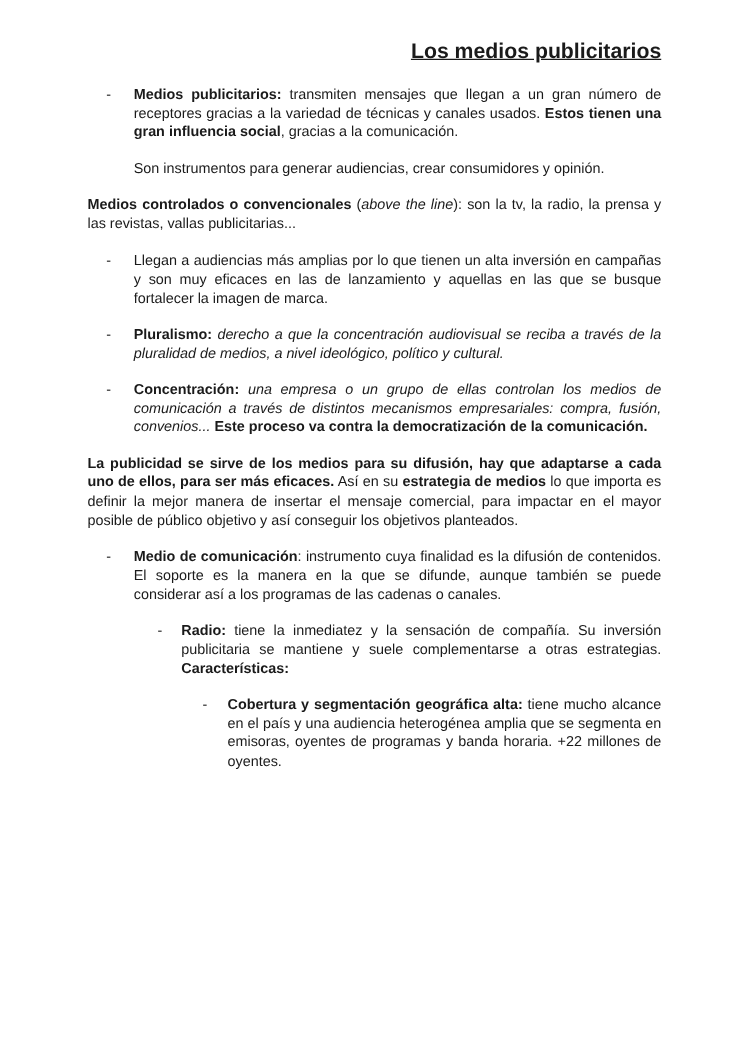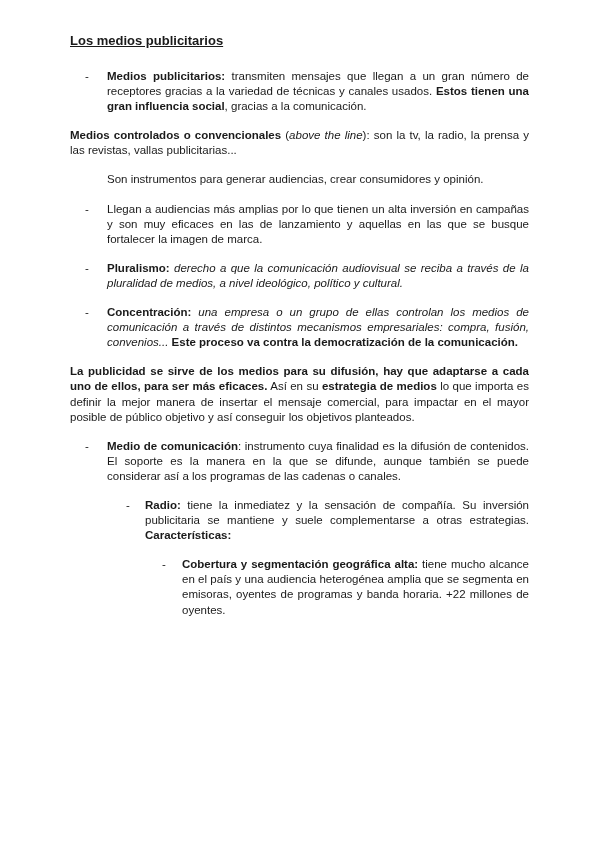--- a/index.html
+++ b/index.html
@@ -15,24 +15,24 @@
     color: #1a1a1a;
   }
   .page {
     box-sizing: border-box;
     width: 600px;
     height: 848px;
     padding: 33px 71px 20px 70px;
     background: #ffffff;
   }
   .title {
-    font-size: 13px;
+    font-size: 17px;
     font-weight: bold;
     text-decoration: underline;
-    text-align: left;
+    text-align: right;
     margin: 0 0 21px 0;
     line-height: 15px;
   }
   .p {
     font-size: 11.5px;
     line-height: 15.1px;
     text-align: justify;
     margin: 0 0 14px 0;
   }
   .b { font-weight: bold; }
@@ -66,33 +66,33 @@
 <div class="page">
 
   <h1 class="title">Los medios publicitarios</h1>
 
 
   <div class="p bullet lvl1">
     <span class="marker">-</span>
     <div class="btext"><span class="b">Medios publicitarios:</span><span> transmiten mensajes que llegan a un gran número de receptores gracias a la variedad de técnicas y canales usados. </span><span class="b">Estos tienen una gran influencia social</span><span>, gracias a la comunicación.</span></div>
   </div>
 
+  <p class="p ind1"><span>Son instrumentos para generar audiencias, crear consumidores y opinión.</span></p>
+
   <p class="p"><span class="b">Medios controlados o convencionales</span><span> (</span><span class="i">above the line</span><span>): son la tv, la radio, la prensa y las revistas, vallas publicitarias...</span></p>
-
-  <p class="p ind1"><span>Son instrumentos para generar audiencias, crear consumidores y opinión.</span></p>
 
   <div class="p bullet lvl1">
     <span class="marker">-</span>
     <div class="btext"><span>Llegan a audiencias más amplias por lo que tienen un alta inversión en campañas y son muy eficaces en las de lanzamiento y aquellas en las que se busque fortalecer la imagen de marca.</span></div>
   </div>
 
 
   <div class="p bullet lvl1">
     <span class="marker">-</span>
-    <div class="btext"><span class="b">Pluralismo:</span><span class="i"> derecho a que la comunicación audiovisual se reciba a través de la pluralidad de medios, a nivel ideológico, político y cultural.</span></div>
+    <div class="btext"><span class="b">Pluralismo:</span><span class="i"> derecho a que la concentración audiovisual se reciba a través de la pluralidad de medios, a nivel ideológico, político y cultural.</span></div>
   </div>
 
   <div class="p bullet lvl1">
     <span class="marker">-</span>
     <div class="btext"><span class="b">Concentración:</span><span class="i"> una empresa o un grupo de ellas controlan los medios de comunicación a través de distintos mecanismos empresariales: compra, fusión, convenios... </span><span class="b">Este proceso va contra la democratización de la comunicación.</span></div>
   </div>
 
   <p class="p"><span class="b">La publicidad se sirve de los medios para su difusión, hay que adaptarse a cada uno de ellos, para ser más eficaces.</span><span> Así en su </span><span class="b">estrategia de medios</span><span> lo que importa es definir la mejor manera de insertar el mensaje comercial, para impactar en el mayor posible de público objetivo y así conseguir los objetivos planteados.</span></p>
 
   <div class="p bullet lvl1">

